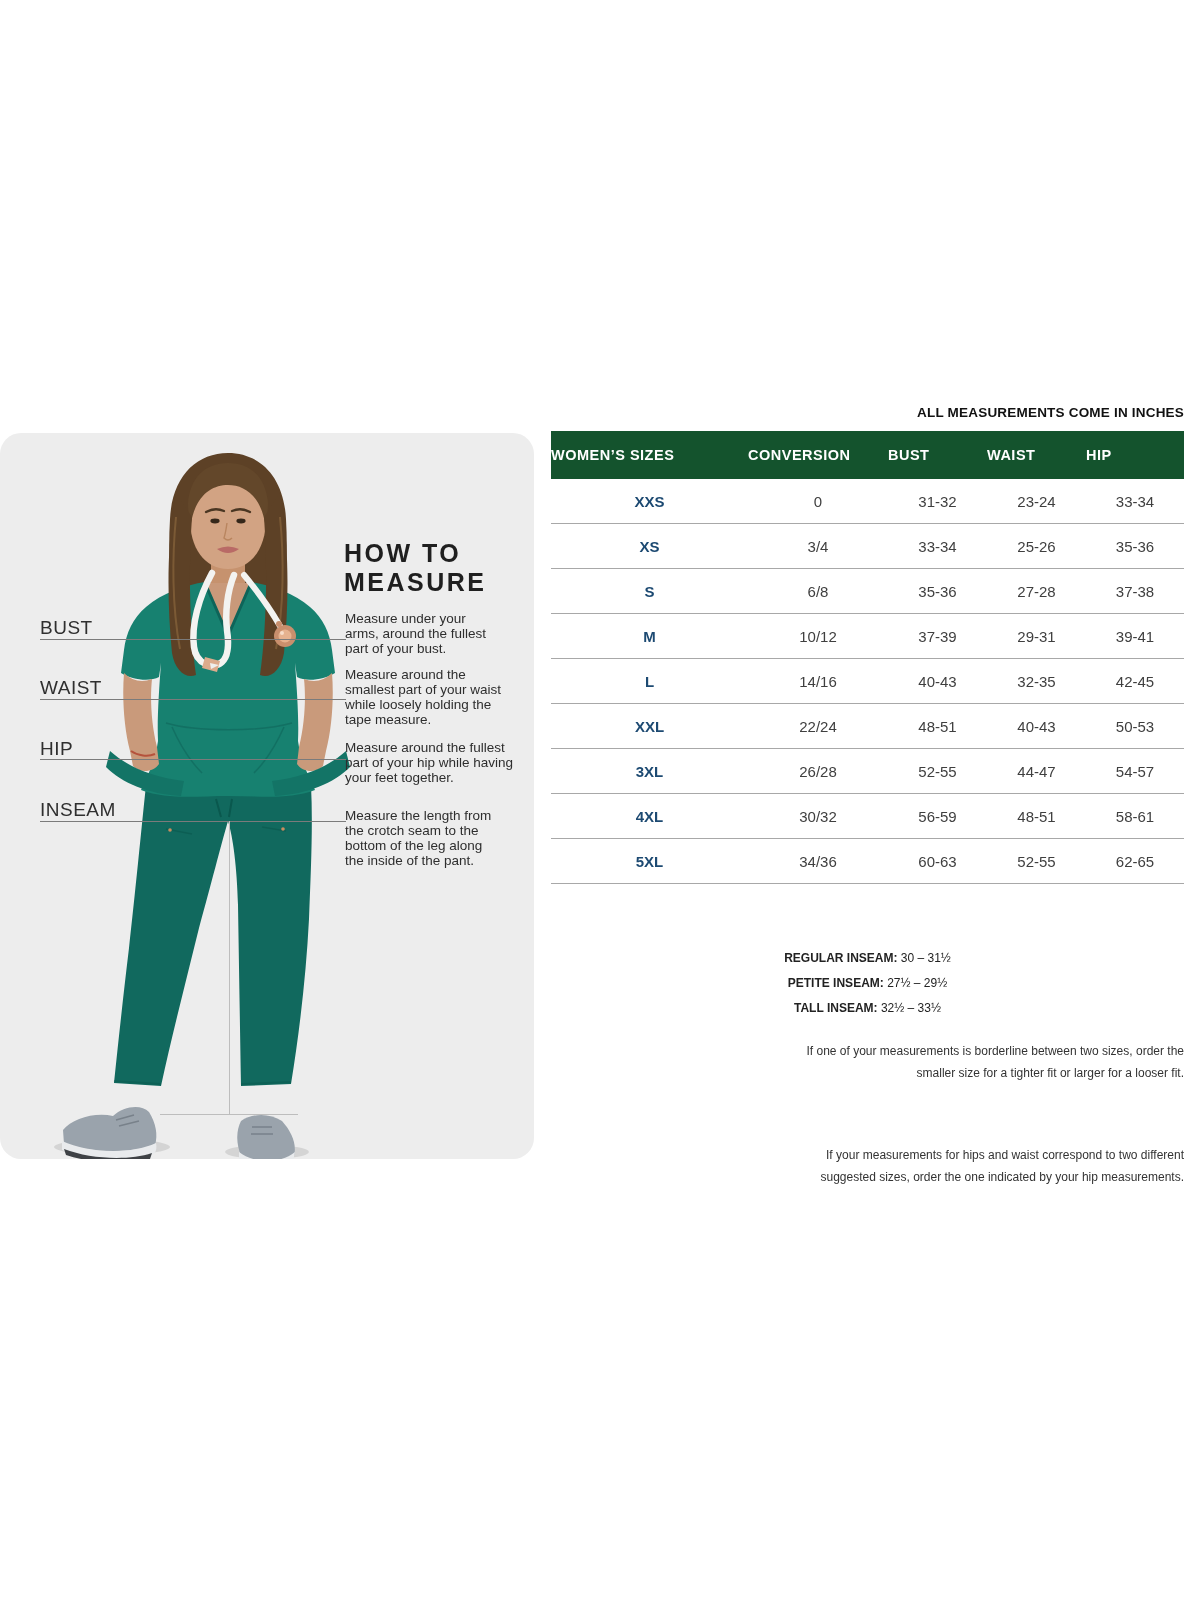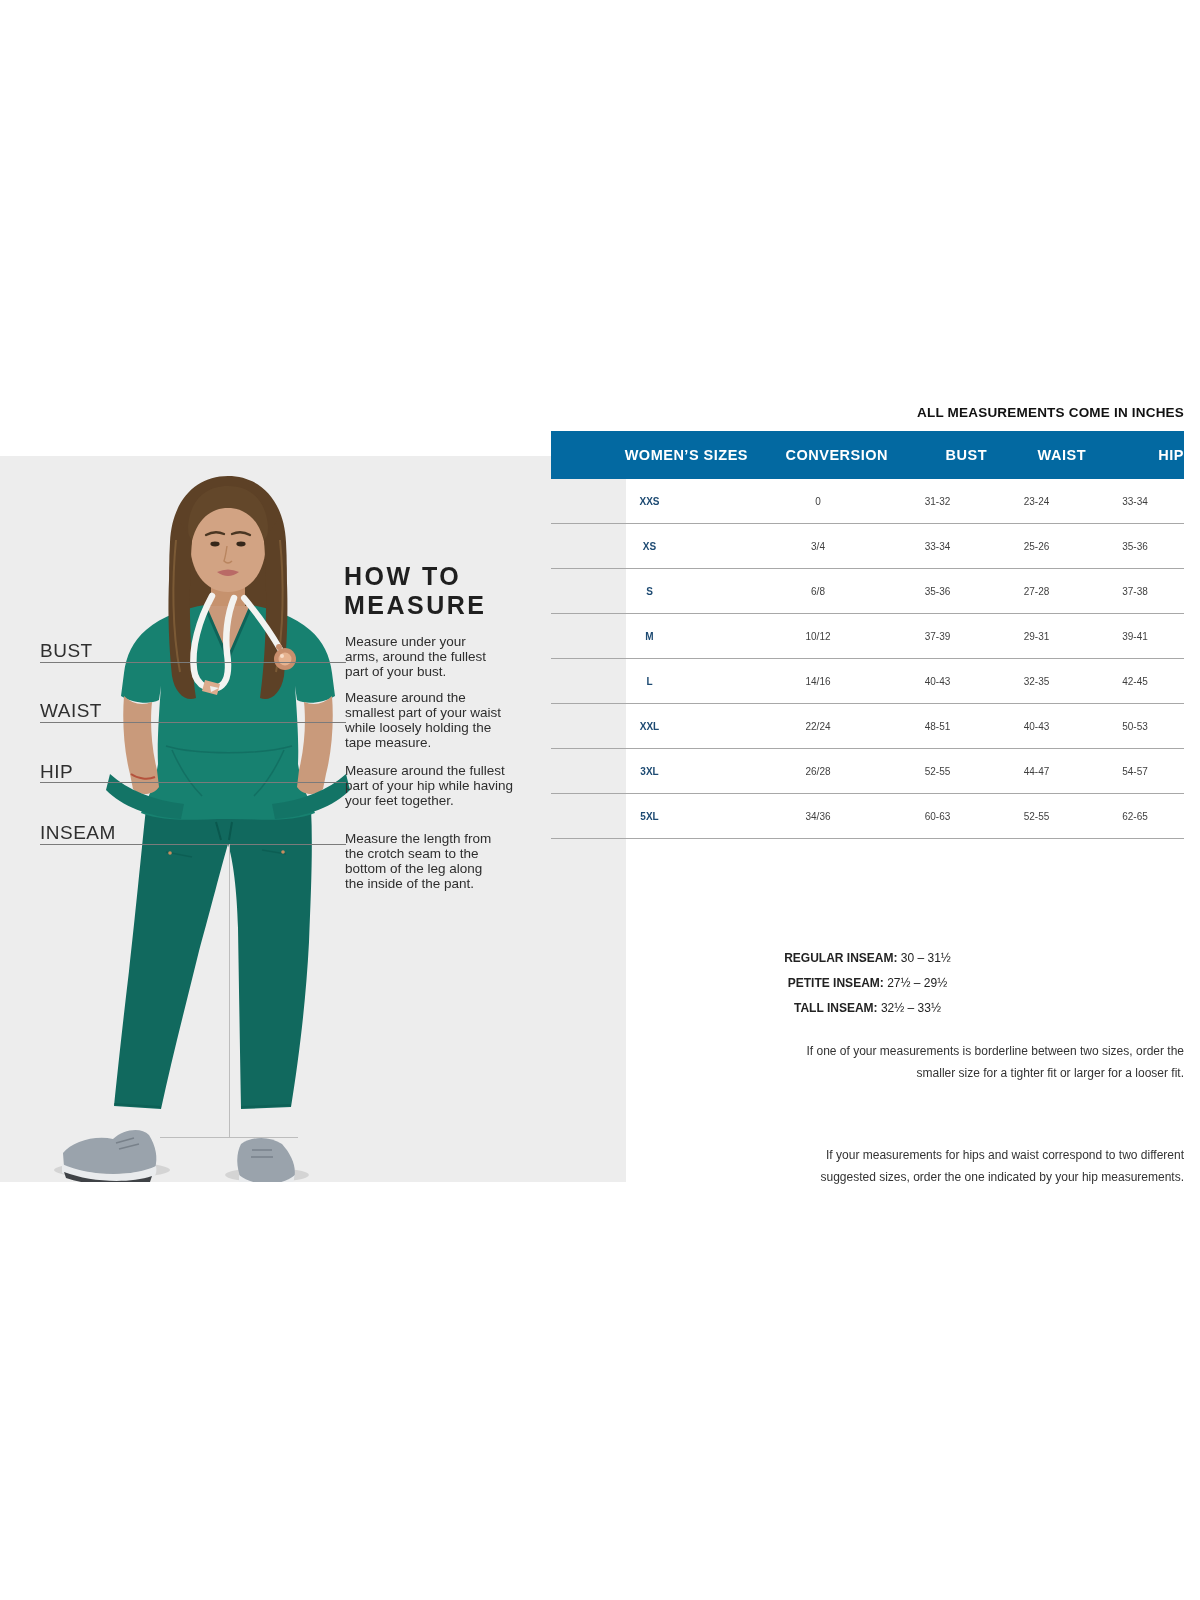--- a/index.html
+++ b/index.html
@@ -1,43 +1,43 @@
 <!DOCTYPE html>
 <html><head>
 <meta charset="utf-8">
 <style>
   html,body{margin:0;padding:0;background:#ffffff;}
   .canvas{position:relative;width:1200px;height:1600px;background:#ffffff;
           font-family:"Liberation Sans",sans-serif;overflow:hidden;}
 
   
-  .panel{position:absolute;left:0;top:456px;width:626px;height:726px;background:#ededed;}
+  .panel{position:absolute;left:0;top:433px;width:534px;height:726px;background:#ededed;border-radius:21px;}
   .figure-svg{position:absolute;left:0;top:0;width:523px;height:726px;}
   .howto-heading{position:absolute;left:344px;top:106px;width:180px;
       font-size:25px;font-weight:bold;line-height:29px;letter-spacing:2.5px;
       color:#1f1f1f;white-space:pre-line;}
   .measure-label{position:absolute;left:40px;font-size:19px;color:#2f2f2f;
       letter-spacing:.5px;line-height:22px;}
   .measure-line{position:absolute;left:40px;width:306px;height:1px;background:#7b7b7b;}
   .inseam-vline{position:absolute;left:229px;top:388px;width:1px;height:294px;background:#bdbdbd;}
   .inseam-floorline{position:absolute;left:160px;top:681px;width:138px;height:1px;background:#bdbdbd;}
   .measure-desc{position:absolute;left:345px;width:192px;font-size:13.5px;line-height:15px;
       color:#2e2e2e;white-space:pre-line;}
   .d0{top:178px}.d1{top:234px}.d2{top:307px}.d3{top:375px}
   .l0{top:184px}.l1{top:244px}.l2{top:305px}.l3{top:366px}
   .ln0{top:206px}.ln1{top:266px}.ln2{top:326px}.ln3{top:388px}
 
   
   .all-title{position:absolute;left:551px;top:405px;width:633px;text-align:right;
       font-size:13.5px;font-weight:bold;letter-spacing:.2px;color:#111;}
   .size-table{position:absolute;left:551px;top:431px;width:633px;border-collapse:collapse;table-layout:fixed;}
-  .size-table th{background:#0369a1;color:#ffffff;font-size:14.5px;font-weight:bold;
-      letter-spacing:.5px;height:48px;text-align:right;vertical-align:middle;padding:0;}
+  .size-table th{background:#14532d;color:#ffffff;font-size:14.5px;font-weight:bold;
+      letter-spacing:.5px;height:48px;text-align:left;vertical-align:middle;padding:0;}
   .size-table td{height:44px;text-align:center;vertical-align:middle;
-      font-size:10px;color:#3f3f3f;padding:0;}
+      font-size:15px;color:#3f3f3f;padding:0;}
   .size-table tbody tr{border-bottom:1px solid #a8a8a8;}
   .size-table td:first-child{color:#1d4a72;font-weight:bold;}
   .notes{position:absolute;left:551px;top:946px;width:633px;text-align:center;
       font-size:12px;line-height:25px;color:#222;}
   .notes b{font-weight:bold;}
   .footnote{position:absolute;left:551px;width:633px;text-align:right;
       font-size:12px;line-height:22px;color:#333;white-space:pre-line;}
   .f0{top:1040px}.f1{top:1144px}
 </style>
 </head>
@@ -209,20 +209,27 @@
           <td>50-53</td>
         </tr>
         <tr>
           <td>3XL</td>
           <td>26/28</td>
           <td>52-55</td>
           <td>44-47</td>
           <td>54-57</td>
         </tr>
         <tr>
+          <td>4XL</td>
+          <td>30/32</td>
+          <td>56-59</td>
+          <td>48-51</td>
+          <td>58-61</td>
+        </tr>
+        <tr>
           <td>5XL</td>
           <td>34/36</td>
           <td>60-63</td>
           <td>52-55</td>
           <td>62-65</td>
         </tr>
       </tbody>
   </table>
 
   <div class="notes">

